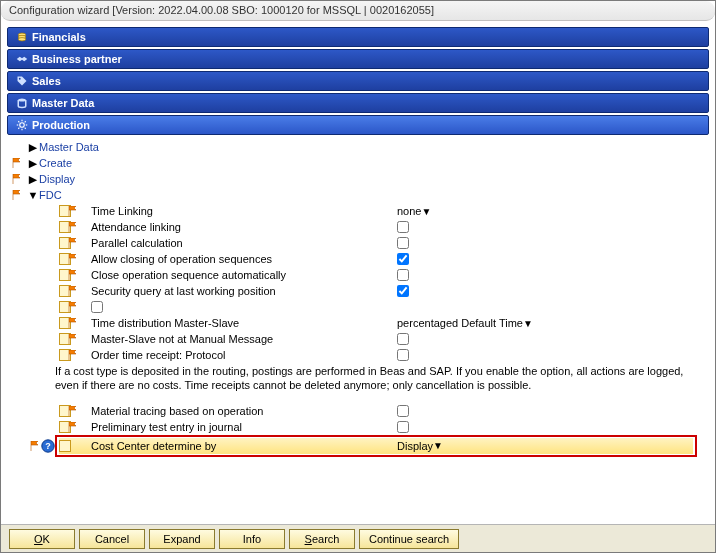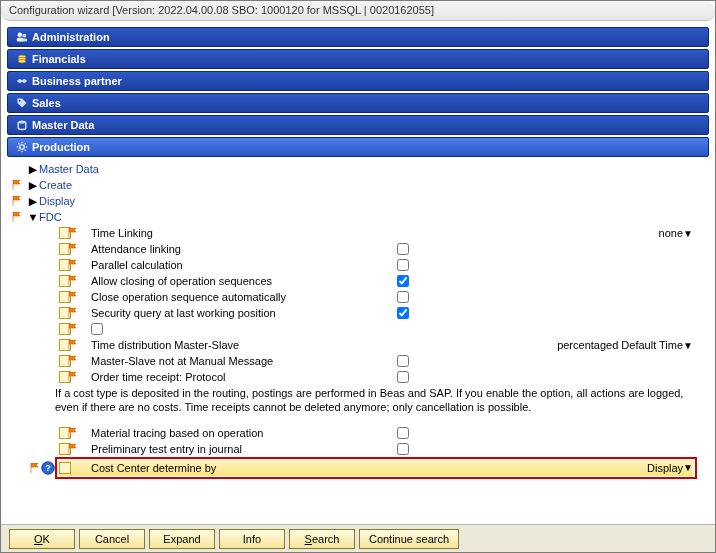--- a/index.html
+++ b/index.html
@@ -117,21 +117,21 @@
     align-items: center;
   }
   .sval input[type="checkbox"] {
     width: 12px; height: 12px;
     margin: 0;
   }
   .sval .dd {
     width: 100%;
     display: flex;
     align-items: center;
-    justify-content: flex-end;
+    justify-content: flex-start;
     cursor: pointer;
   }
   .sval .dd .caret {
     font-size: 10px;
   }
   .note {
     padding: 2px 10px 6px 38px;
     font-size: 11px;
     color: #000;
     line-height: 1.25;
@@ -186,31 +186,20 @@
 <body>
 
 <div class="window">
 
   <div class="titlebar">
     <span>Configuration wizard [Version: 2022.04.00.08 SBO: 1000120 for MSSQL | 0020162055]</span>
   </div>
 
   <div class="content">
 
-    <div class="navbar">
-      <span class="nicon">
-        <svg viewBox="0 0 16 16">
-            <circle cx="5" cy="5" r="3" fill="#fff"></circle>
-            <circle cx="11" cy="6" r="2.5" fill="#cfe0ff"></circle>
-            <rect x="1" y="9" width="9" height="5" rx="2" fill="#fff"></rect>
-            <rect x="8" y="10" width="7" height="4" rx="2" fill="#cfe0ff"></rect>
-          </svg>
-      </span>
-      <span>Administration</span>
-    </div>
 
     <div class="navbar">
       <span class="nicon">
         <svg viewBox="0 0 16 16">
             <ellipse cx="8" cy="5" rx="5" ry="2.2" fill="#ffe27a" stroke="#a07800"></ellipse>
             <ellipse cx="8" cy="8" rx="5" ry="2.2" fill="#ffe27a" stroke="#a07800"></ellipse>
             <ellipse cx="8" cy="11" rx="5" ry="2.2" fill="#ffe27a" stroke="#a07800"></ellipse>
           </svg>
       </span>
       <span>Financials</span>

